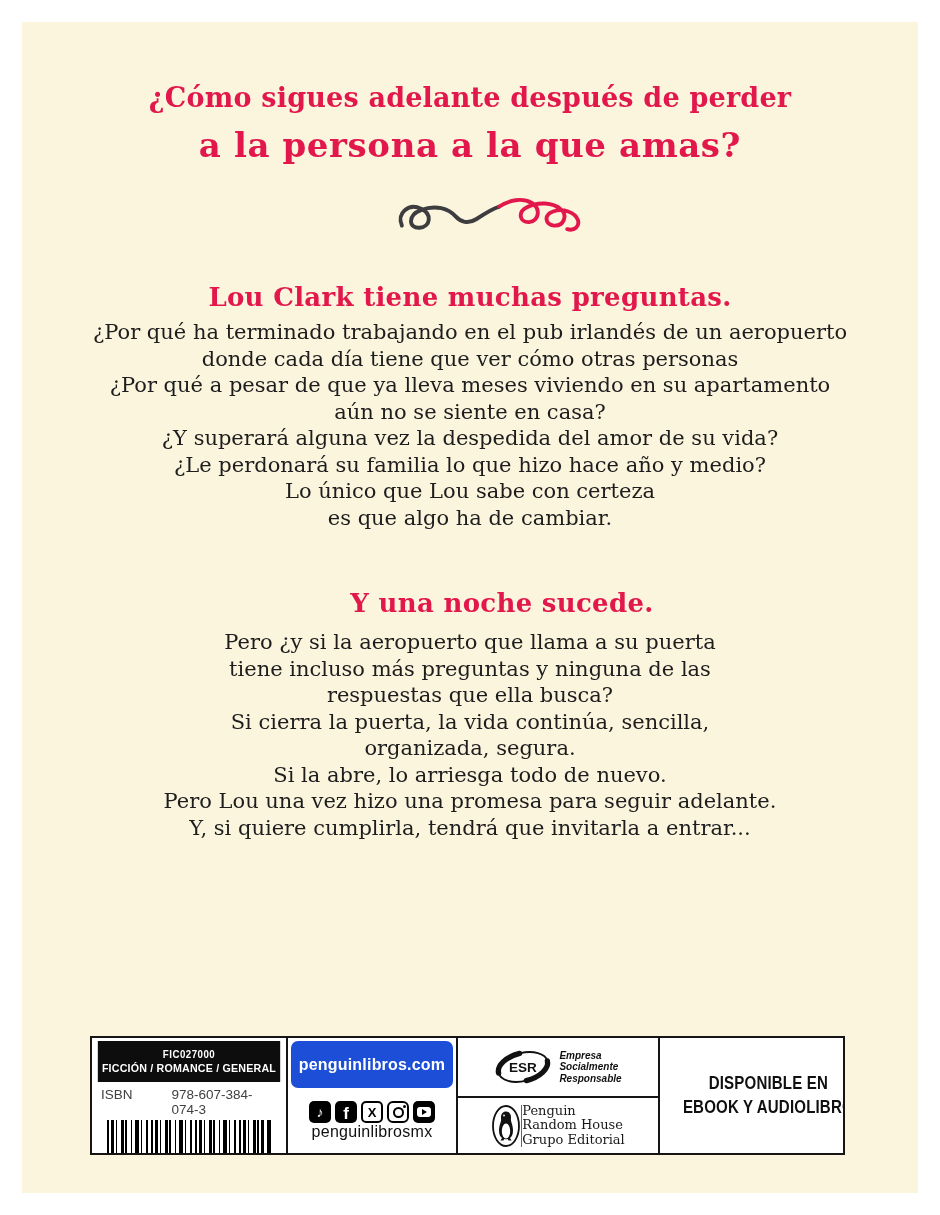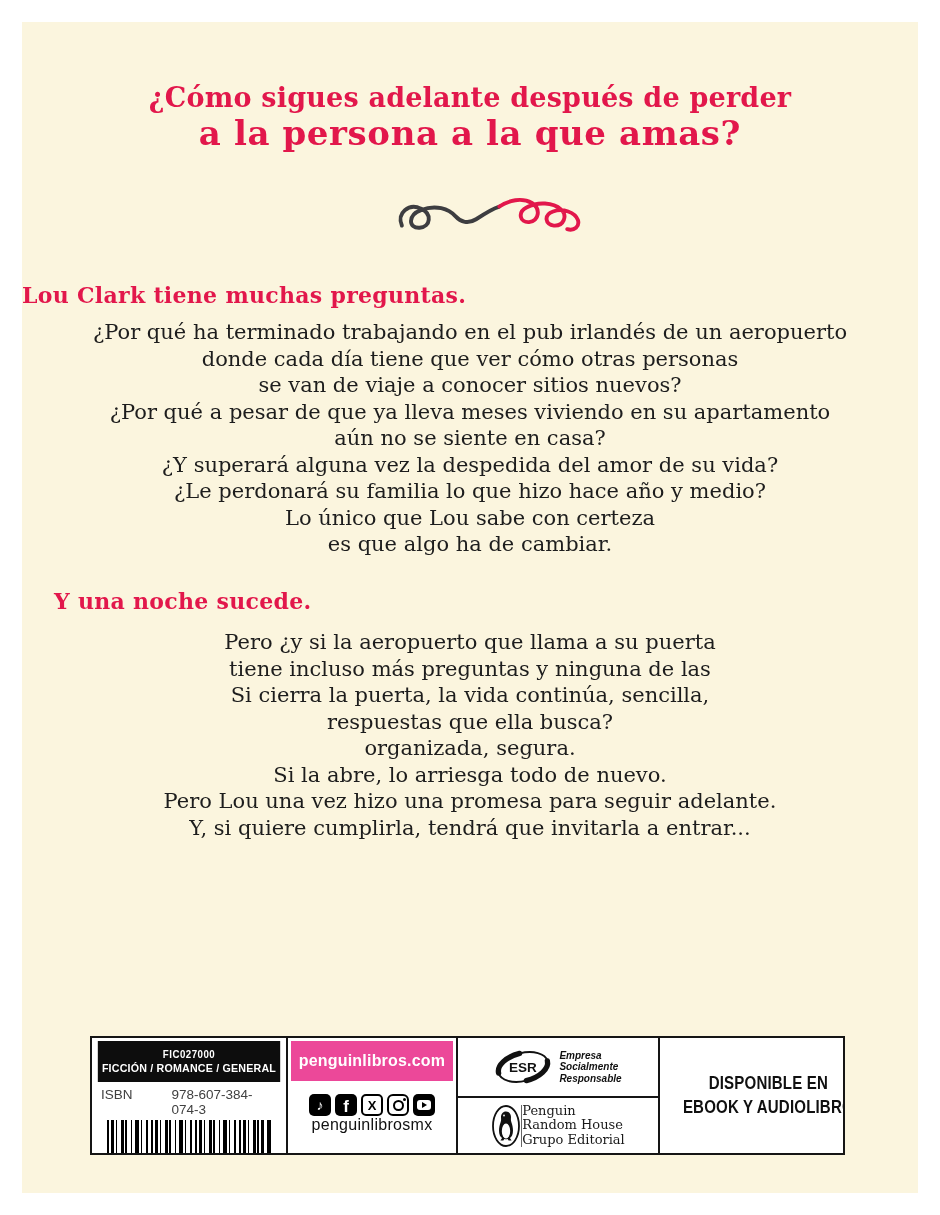--- a/index.html
+++ b/index.html
@@ -14,28 +14,28 @@
     overflow:hidden;font-family:"DejaVu Serif", serif;
   }
   .cover{
     position:absolute;left:22px;top:22px;width:896px;height:1171px;
     background:var(--cream);
   }
   
   .headline{position:absolute;top:60px;left:0;width:100%;text-align:center;
     color:var(--red);font-weight:bold;}
   .headline-l1{font-size:27px;letter-spacing:0.2px;}
-  .headline-l2{font-size:34px;margin-top:0;letter-spacing:0.6px;}
+  .headline-l2{font-size:34px;margin-top:12px;letter-spacing:0.6px;}
   .ornament{position:absolute;top:156px;left:50%;
     transform:translateX(calc(-50% + 28px));width:212px;height:74px;}
   .orn-gray{stroke:var(--gray-orn);}
   .orn-red{stroke:var(--red);}
   .orn-gray,.orn-red{fill:none;stroke-width:5.5;stroke-linecap:round;}
-  .lead,.interlude{position:absolute;left:0;width:100%;text-align:left;
-    color:var(--red);font-weight:bold;font-size:22px;letter-spacing:0.3px;}
+  .lead,.interlude{position:absolute;left:0;width:100%;text-align:center;
+    color:var(--red);font-weight:bold;font-size:26px;letter-spacing:0.3px;}
   .lead{top:260px;}
   .interlude{top:566px;padding-left:32px;}
   .para{position:absolute;left:0;width:100%;text-align:center;
     font-size:21px;line-height:26.5px;color:var(--ink);}
   .para1{top:297px;}
   .para2{top:607px;}
 
   
   .footer{
     position:absolute;left:68px;top:1014px;width:755px;height:119px;
@@ -65,23 +65,23 @@
       #000 18px 20px, transparent 20px 24px,
       #000 24px 25px, transparent 25px 28px,
       #000 28px 32px, transparent 32px 34px,
       #000 34px 35px, transparent 35px 39px,
       #000 39px 41px, transparent 41px 44px);}
   .barcode::before,.barcode::after{content:"";position:absolute;top:0;width:2px;
     height:45px;background:#000;}
   .barcode::before{left:6px;}
   .barcode::after{right:14px;}
 
-  .web-box{margin:3px 3px 0;background:#ec4899;height:40px;display:flex;
+  .web-box{margin:3px 3px 0;background:#1d4ed8;height:47px;display:flex;
     align-items:center;justify-content:center;color:#fff;font-weight:bold;
-    font-size:16px;letter-spacing:0.2px;}
+    font-size:16px;letter-spacing:0.2px;border-radius:7px;}
   .icons{display:flex;justify-content:center;gap:4px;margin-top:13px;}
   .ic{width:22px;height:22px;display:flex;align-items:center;justify-content:center;
     box-sizing:border-box;}
   .ic-tiktok{background:#000;border-radius:5px;color:#fff;font-size:14px;font-weight:bold;}
   .ic-fb{background:#000;border-radius:5px;color:#fff;font-size:17px;font-weight:bold;
     line-height:1;padding-top:3px;}
   .ic-x{background:#fff;border:2.5px solid #000;border-radius:5px;color:#000;
     font-weight:bold;font-size:13px;}
   .ic-ig{background:#fff;border:2.5px solid #000;border-radius:6px;position:relative;}
   .ic-ig::before{content:"";position:absolute;inset:3.5px;border:2.2px solid #000;
@@ -119,36 +119,35 @@
     <svg class="ornament" viewBox="0 0 300 90" aria-hidden="true">
       <path class="orn-gray" d="M14,60 C6,42 24,28 41,36 C57,43 55,62 39,63 C23,64 22,45 41,38 C62,30 80,36 90,47 C97,55 108,58 119,51 C131,43 142,36 152,33"></path>
       <path class="orn-red" d="M152,33 C165,24 184,20 198,28 C211,36 208,54 194,55 C181,56 177,41 191,34 C206,26 228,27 239,37 C249,46 243,61 229,60 C217,59 214,45 228,40 C242,35 259,41 263,52 C266,61 258,68 248,65"></path>
     </svg>
 
     <div class="lead">Lou Clark tiene muchas preguntas.</div>
 
     <div class="para para1">
       <div>¿Por qué ha terminado trabajando en el pub irlandés de un aeropuerto</div>
       <div>donde cada día tiene que ver cómo otras personas</div>
-      <div>se van de viaje a conocer sitios nuevos?</div>
       <div>¿Por qué a pesar de que ya lleva meses viviendo en su apartamento</div>
       <div>aún no se siente en casa?</div>
       <div>¿Y superará alguna vez la despedida del amor de su vida?</div>
       <div>¿Le perdonará su familia lo que hizo hace año y medio?</div>
       <div>Lo único que Lou sabe con certeza</div>
       <div>es que algo ha de cambiar.</div>
     </div>
 
     <div class="interlude">Y una noche sucede.</div>
 
     <div class="para para2">
       <div>Pero ¿y si la aeropuerto que llama a su puerta</div>
       <div>tiene incluso más preguntas y ninguna de las</div>
+      <div>respuestas que ella busca?</div>
       <div>Si cierra la puerta, la vida continúa, sencilla,</div>
-      <div>respuestas que ella busca?</div>
       <div>organizada, segura.</div>
       <div>Si la abre, lo arriesga todo de nuevo.</div>
       <div>Pero Lou una vez hizo una promesa para seguir adelante.</div>
       <div>Y, si quiere cumplirla, tendrá que invitarla a entrar...</div>
     </div>
 
     <div class="footer">
 
       <div class="cell cell-cat">
         <div class="cat-box">

